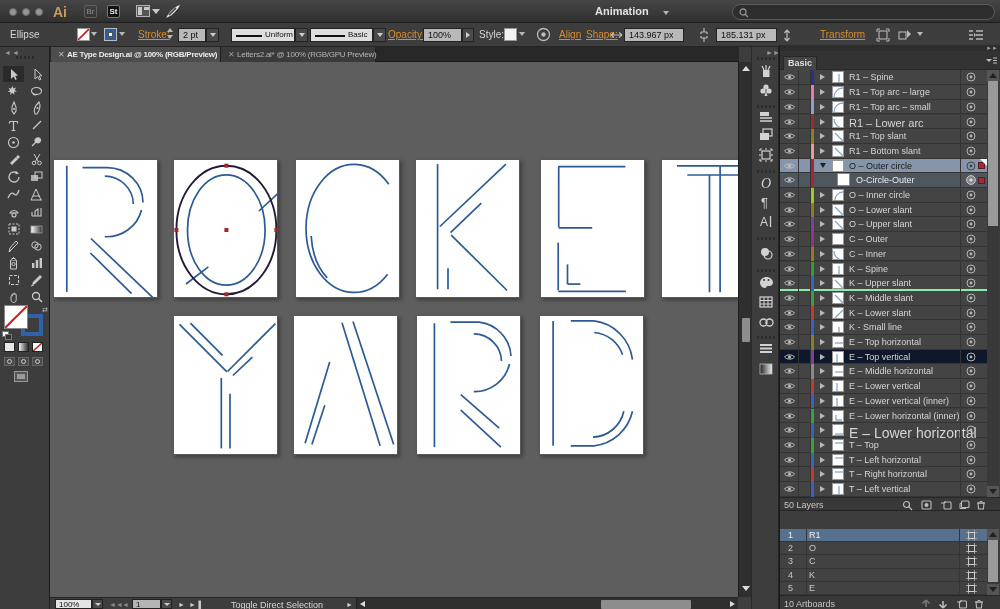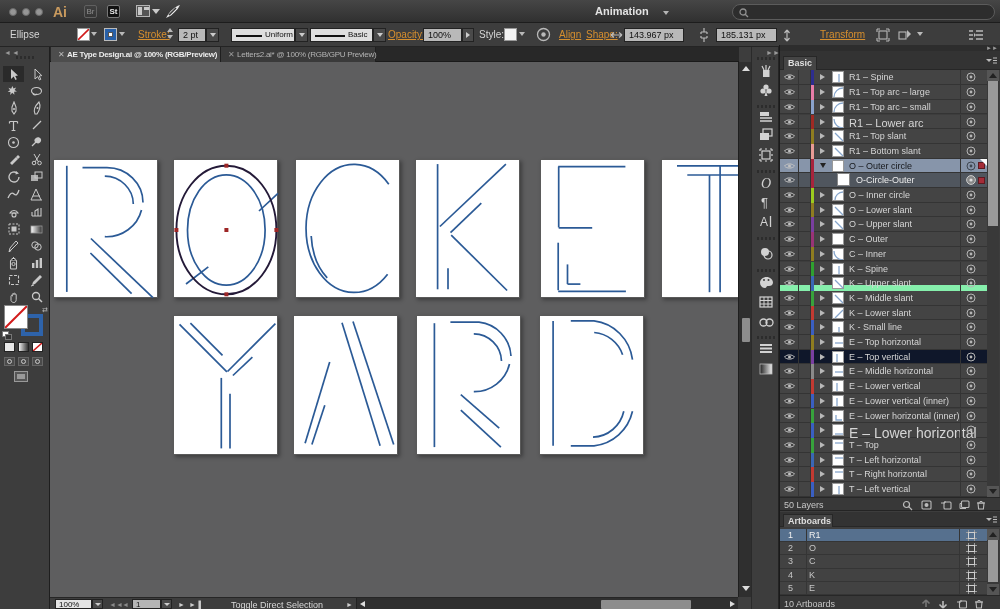--- a/index.html
+++ b/index.html
@@ -951,21 +951,21 @@
       </div>
 <div class="abs" style="left:69px;top:2px;font-size:9px;color:#d5d5d5;white-space:nowrap">K – Spine</div>
 <div class="abs" style="left:180px;top:0;width:1px;height:14.7px;background:#343434"></div>
 <div class="abs" style="left:186px;top:2px">
         <svg width="10" height="10" viewBox="0 0 10 10" style="">
           <circle cx="5" cy="5" r="4" fill="none" stroke="#b5b5b5" stroke-width="1"></circle>
           <circle cx="5" cy="5" r="1.4" fill="#b5b5b5"></circle>
         </svg>
       </div>
 </div>
-<div class="abs" style="left:0;top:231.2px;width:207px;height:14.7px;background:#444444;border-bottom:6px solid #86efac">
+<div class="abs" style="left:0;top:231.2px;width:207px;height:14.7px;background:#444444;border-bottom:2px solid #86efac">
 <div class="abs" style="left:4px;top:3px">
         <svg width="11" height="8" viewBox="0 0 11 8" style="">
           <path d="M.5 4 C2.5 1.2 8.5 1.2 10.5 4 C8.5 6.8 2.5 6.8 .5 4 Z" fill="none" stroke="#c2c2c2" stroke-width="1"></path>
           <circle cx="5.5" cy="4" r="1.5" fill="#c2c2c2"></circle>
         </svg>
       </div>
 <div class="abs" style="left:18px;top:0;width:1px;height:14.7px;background:#343434"></div>
 <div class="abs" style="left:30px;top:0;width:1px;height:14.7px;background:#343434"></div>
 <div class="abs" style="left:31px;top:0;width:3px;height:14.7px;background:#3a67b5"></div>
 <div class="abs" style="left:40px;top:4px">
@@ -1395,31 +1395,20 @@
       <div class="abs" style="left:179px;top:2px">
         <svg width="11" height="10" viewBox="0 0 11 10" style="">
           <rect x="2.5" y="1" width="7.5" height="6.5" rx="1" fill="none" stroke="#bbb" stroke-width="1.1"></rect>
           <path d="M2.5 3.5 h-1.5 v5 h6" fill="none" stroke="#bbb" stroke-width="1"></path>
         </svg>
       </div>
       <div class="abs" style="left:196px;top:2px">
         <svg width="10" height="10" viewBox="0 0 10 10" style="">
           <path d="M2 3 h6 l-.6 6 h-4.8z" fill="none" stroke="#bbb" stroke-width="1.1"></path>
           <path d="M1 3 h8 M4 3 v-1.5 h2 V3" stroke="#bbb" stroke-width="1"></path>
-        </svg>
-      </div>
-    </div>
-<div class="abs" style="left:0;top:466.7px;width:221px;height:15px;background:#333;border-bottom:1px solid #272727">
-      <div class="abs" style="left:3px;top:2px;width:50px;height:13px;background:#454545;border:1px solid #272727;border-bottom:none">
-        <span style="position:absolute;left:4px;top:1px;font-size:9px;font-weight:bold;color:#dedede">Artboards</span>
-      </div>
-      <div class="abs" style="left:205px;top:4px;width:12px;height:9px">
-        <svg width="12" height="9" viewBox="0 0 12 9" style="">
-          <path d="M1 2 l3 3 3-3z" fill="#bbb"></path>
-          <path d="M8 1 h4 M8 3.5 h4 M8 6 h4" stroke="#bbb" stroke-width="1"></path>
         </svg>
       </div>
     </div>
 <div class="abs" style="left:0;top:483.7px;width:207px;height:13.3px;background:#56708e;border-bottom:1px solid #353535">
       <span style="position:absolute;left:8px;top:1px;font-size:9px;color:#f0f0f0">1</span>
       <div class="abs" style="left:26px;top:0;width:1px;height:13.3px;background:#353535"></div>
       <span style="position:absolute;left:29px;top:1px;font-size:9px;color:#f0f0f0">R1</span>
       <div class="abs" style="left:179px;top:0;width:1px;height:13.3px;background:#353535"></div>
       <div class="abs" style="left:186px;top:1px">
         <svg width="11" height="11" viewBox="0 0 11 11" style="">

